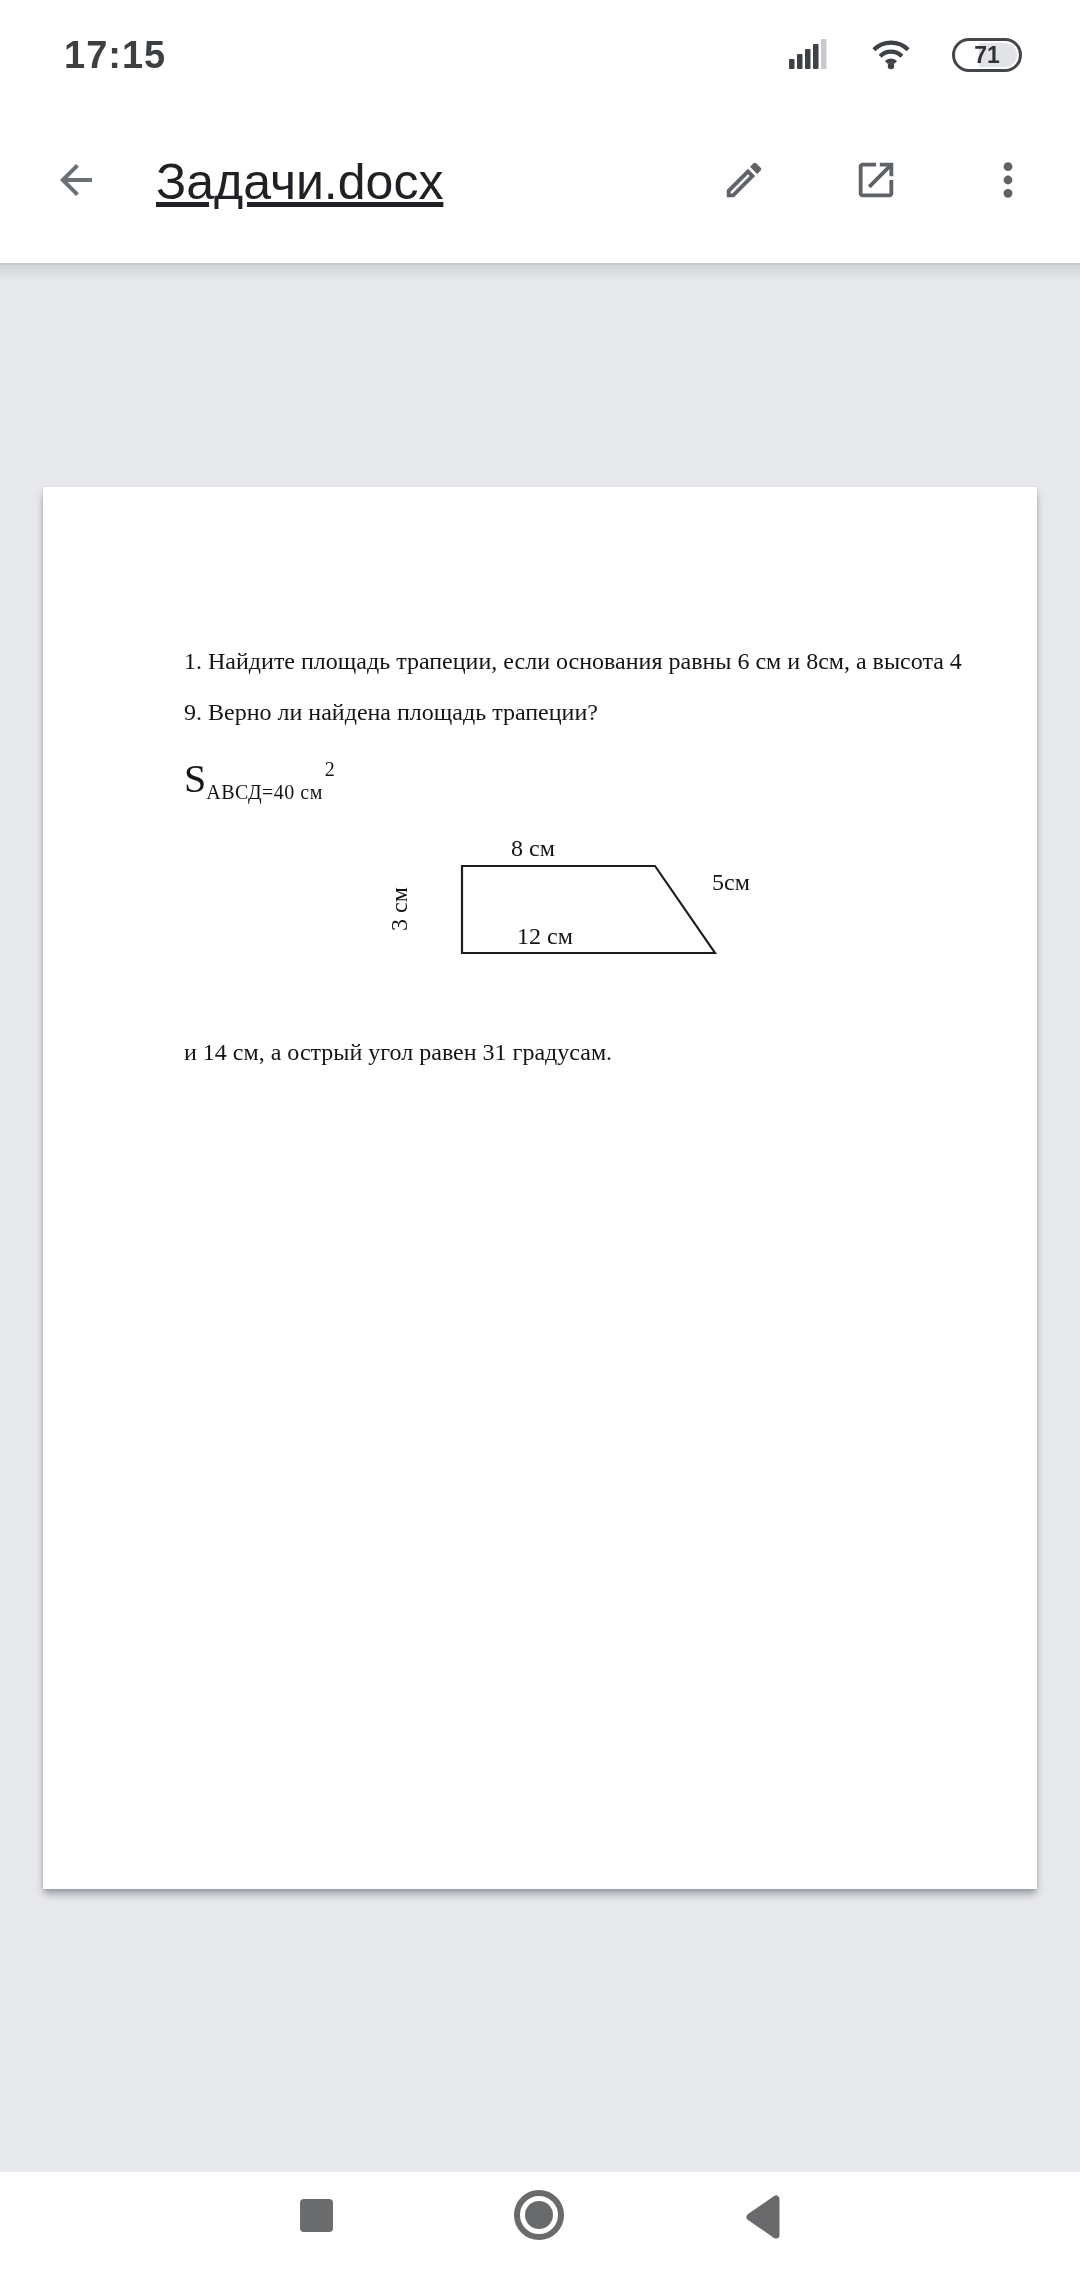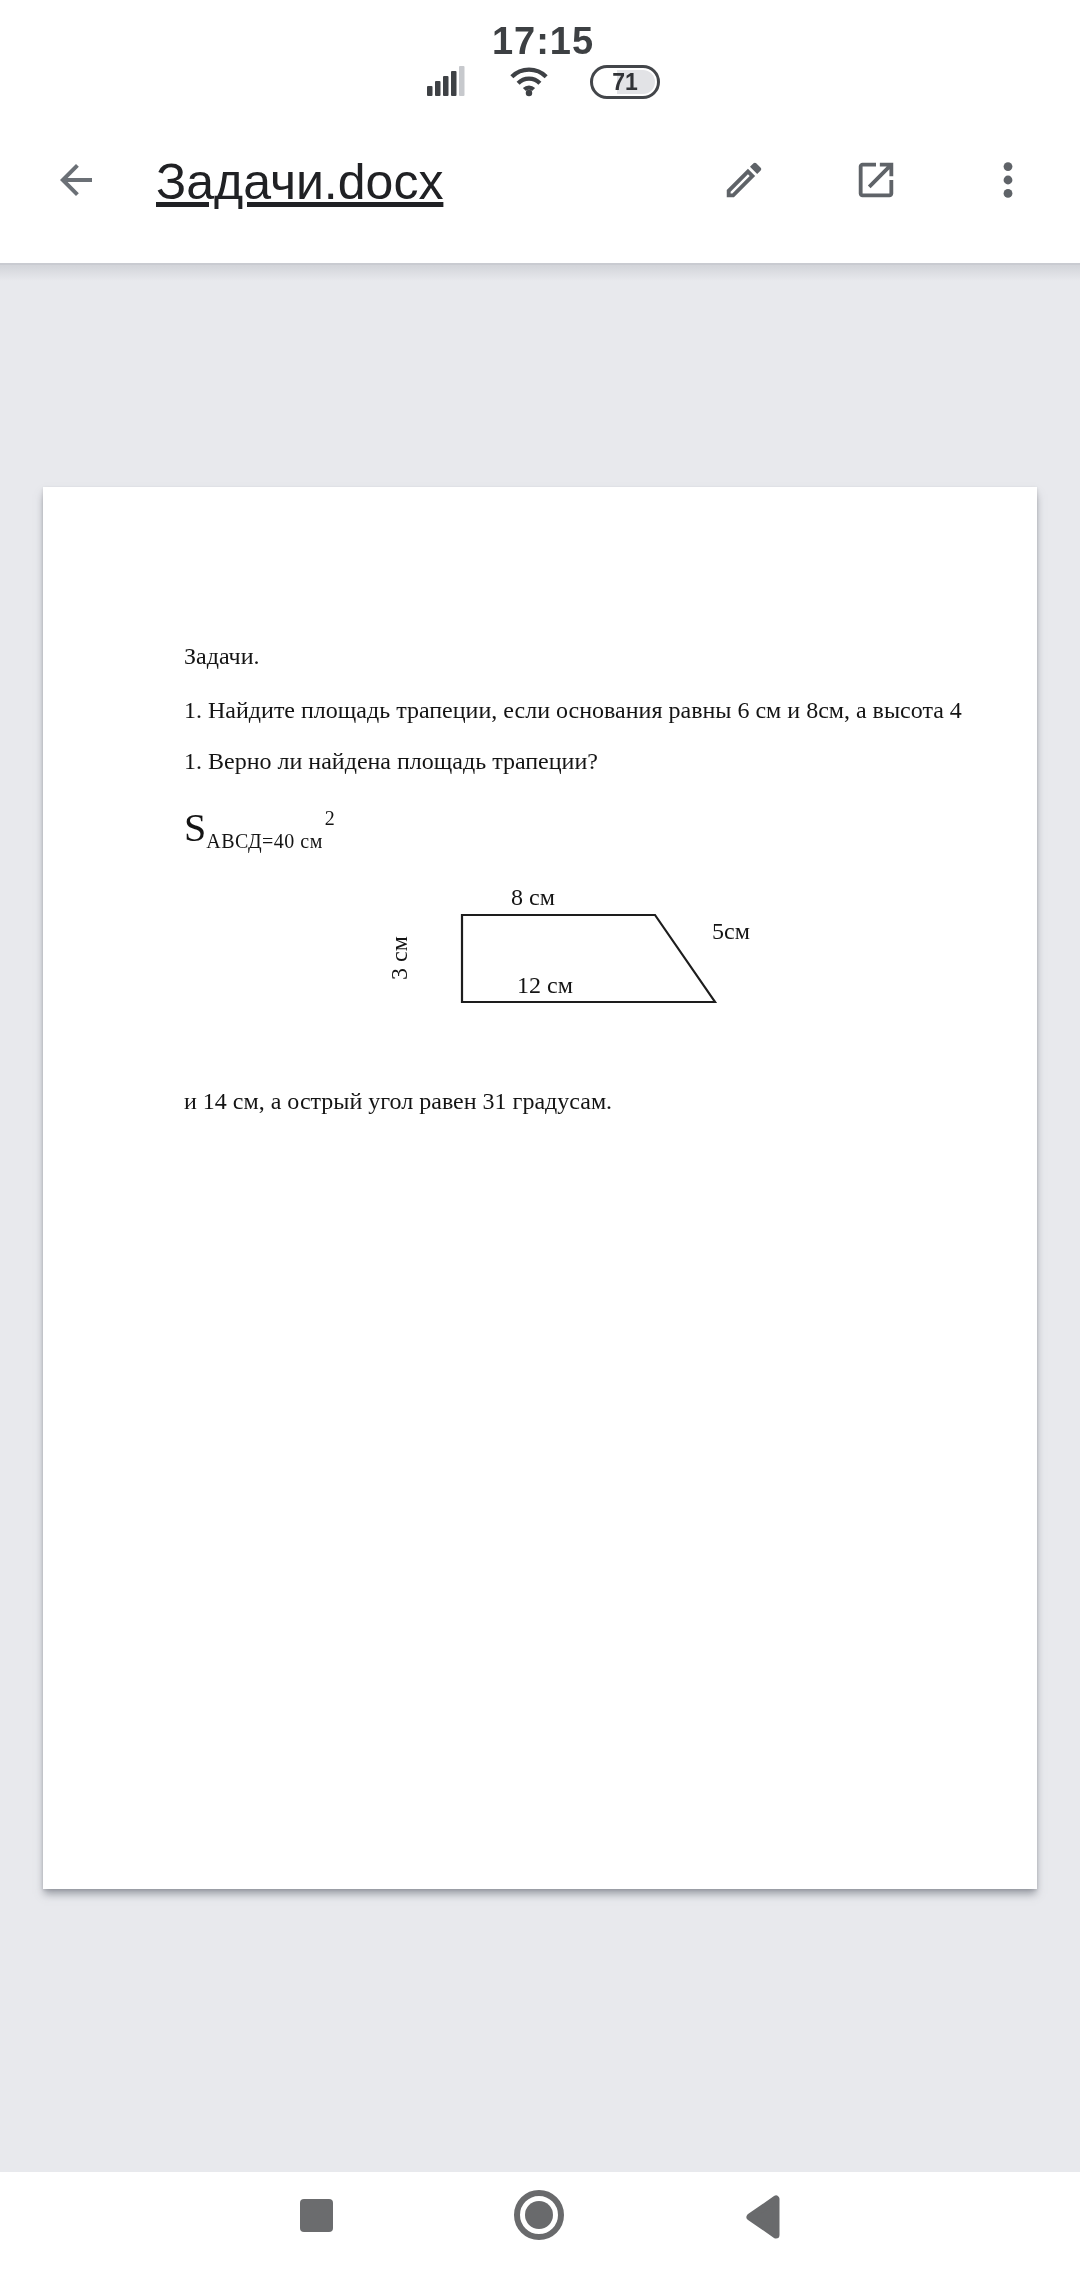--- a/index.html
+++ b/index.html
@@ -6,22 +6,21 @@
   body{
     width:1080px;height:2280px;position:relative;overflow:hidden;
     background:#ffffff;
     font-family:"Liberation Sans",sans-serif;
   }
   
   .status-bar{
     position:absolute;top:0;left:0;width:1080px;height:100px;
     background:#ffffff;display:flex;align-items:center;
     justify-content:space-between;box-sizing:border-box;
-    padding:20px 58px 0 64px;
-    flex-direction:column;
+    padding:10px 58px 0 64px;
   }
   .status-time{font-size:38px;font-weight:700;color:#3d4043;letter-spacing:1px;}
   .status-right{display:flex;align-items:center;gap:40px;}
   .battery{
     position:relative;width:70px;height:34px;border:3.5px solid #43464a;
     border-radius:18px;box-sizing:border-box;overflow:hidden;background:#fff;
   }
   .battery-fill{
     position:absolute;top:2px;bottom:2px;left:37%;right:2px;
     background:#e2e3e6;border-radius:0 12px 12px 0;
@@ -148,28 +147,27 @@
         </svg>
       </span>
     </button>
   </div>
 </div>
 
 <div class="viewer">
   <div class="page">
     <div class="doc-body">
 
-      <div class="doc-line">Задачи.</div>
 
       <div class="p1">
         <div class="doc-line">1. Найдите площадь трапеции, если основания равны 6 см и 8см, а высота 4</div>
       </div>
 
       <div class="p2">
-        <div class="doc-line">1. Верно ли найдена площадь трапеции?</div>
+        <div class="doc-line">9. Верно ли найдена площадь трапеции?</div>
       </div>
 
       <div class="formula">
         <span class="f-base">S</span><span class="f-sub">АВСД=40 см</span><span class="f-sup">2</span>
       </div>
 
       <svg class="figure" width="430" height="160" viewBox="0 0 430 160">
         <polygon points="112,46 305,46 365,133 112,133" fill="none" stroke="#1d1d1d" stroke-width="2.2"></polygon>
         <text x="183" y="36" text-anchor="middle" font-family="Liberation Serif, serif" font-size="24" fill="#141414">8 см</text>
         <text x="362" y="70" text-anchor="start" font-family="Liberation Serif, serif" font-size="24" fill="#141414">5см</text>

